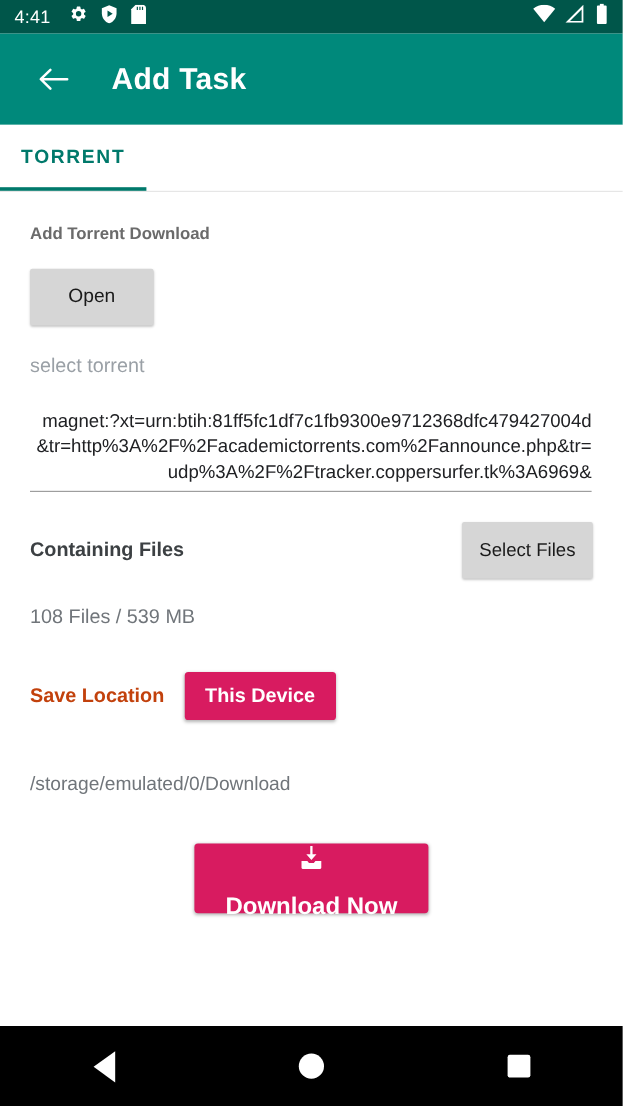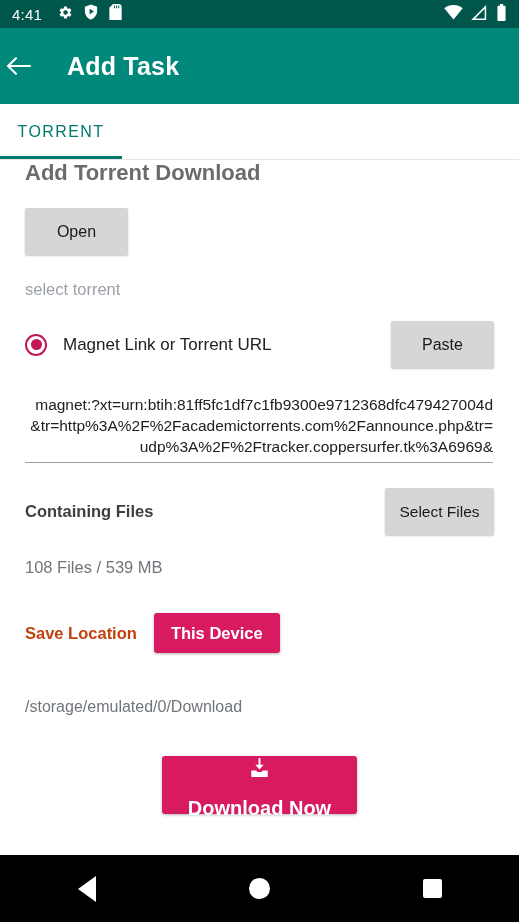--- a/index.html
+++ b/index.html
@@ -18,52 +18,53 @@
   }
   .sb-time { font-size:15px; font-weight:400; letter-spacing:.2px; }
   .sb-left-icons { display:flex; align-items:center; gap:11px; margin-left:16px; }
   .sb-spacer { flex:1 1 auto; }
   .sb-right-icons { display:flex; align-items:center; gap:8px; }
   .sb-icon { display:block; }
 
   
   .appbar {
     height:76px; background:#00897b; color:#ffffff;
-    display:flex; align-items:center; padding:0 2px; flex:0 0 76px;
+    display:flex; align-items:center; padding:0 28px; flex:0 0 76px;
   }
   .back-btn {
     width:34px; height:34px; display:flex; align-items:center; justify-content:center;
     cursor:pointer;
   }
   .appbar-title {
     font-size:25px; font-weight:700; margin-left:31px; letter-spacing:.2px;
   }
 
   
   .tabs {
     display:flex; height:56px; background:#ffffff; flex:0 0 56px;
     border-bottom:1px solid #e6e6e6; position:relative;
   }
   .tab {
     display:flex; align-items:center; justify-content:center;
-    font-size:16px; font-weight:400; letter-spacing:1.4px;
+    font-size:16px; font-weight:700; letter-spacing:1.4px;
     cursor:pointer; position:relative;
   }
   .tab.t-torrent { width:122px; color:#00796b; }
   .tab.t-http { width:100px; color:#3c4043; }
   .tab.active::after {
     content:""; position:absolute; left:0; right:0; bottom:0;
     height:3px; background:#00796b;
   }
 
   
   .content { flex:1 1 auto; padding:0 25px; position:relative; background:#fff; }
 
   .section-title {
-    font-size:22px; font-weight:700; color:#6b6b6b;
+    font-size:14px; font-weight:700; color:#6b6b6b;
+    margin-top:26px;
   }
 
   .row {
     display:flex; align-items:center; justify-content:space-between;
     margin-top:22px;
   }
   .radio-wrap { display:flex; align-items:center; cursor:pointer; }
   .radio {
     width:22px; height:22px; border-radius:50%;
     border:2px solid #5f6368; box-sizing:border-box;
@@ -198,29 +199,20 @@
   <div class="content">
 
     <div class="section-title">Add Torrent Download</div>
 
     <div class="row">
       <button class="gbtn open">Open</button>
     </div>
 
     <div class="placeholder-text">select torrent</div>
 
-    <div class="row">
-      <div class="radio-wrap">
-        <span class="radio checked">
-            <span class="dot"></span>
-          </span>
-        <span class="radio-label">Magnet Link or Torrent URL</span>
-      </div>
-      <button class="gbtn paste">Paste</button>
-    </div>
 
     <div class="magnet-field">
       <div class="magnet-text">magnet:?xt=urn:btih:81ff5fc1df7c1fb9300e9712368dfc479427004d&amp;tr=http%3A%2F%2Facademictorrents.com%2Fannounce.php&amp;tr=udp%3A%2F%2Ftracker.coppersurfer.tk%3A6969&amp;</div>
     </div>
 
     <div class="files-row">
       <span class="files-label">Containing Files</span>
       <button class="gbtn select-files">Select Files</button>
     </div>
     <div class="files-count">108 Files / 539 MB</div>

